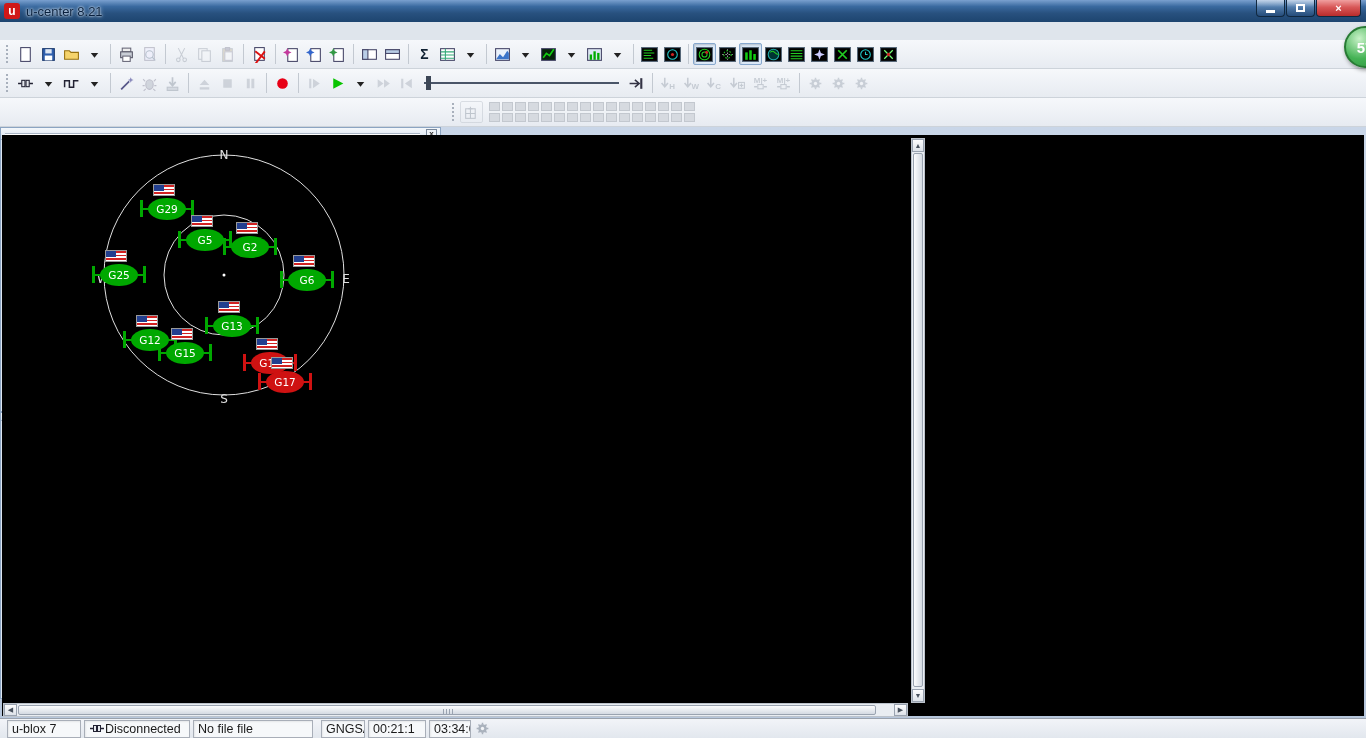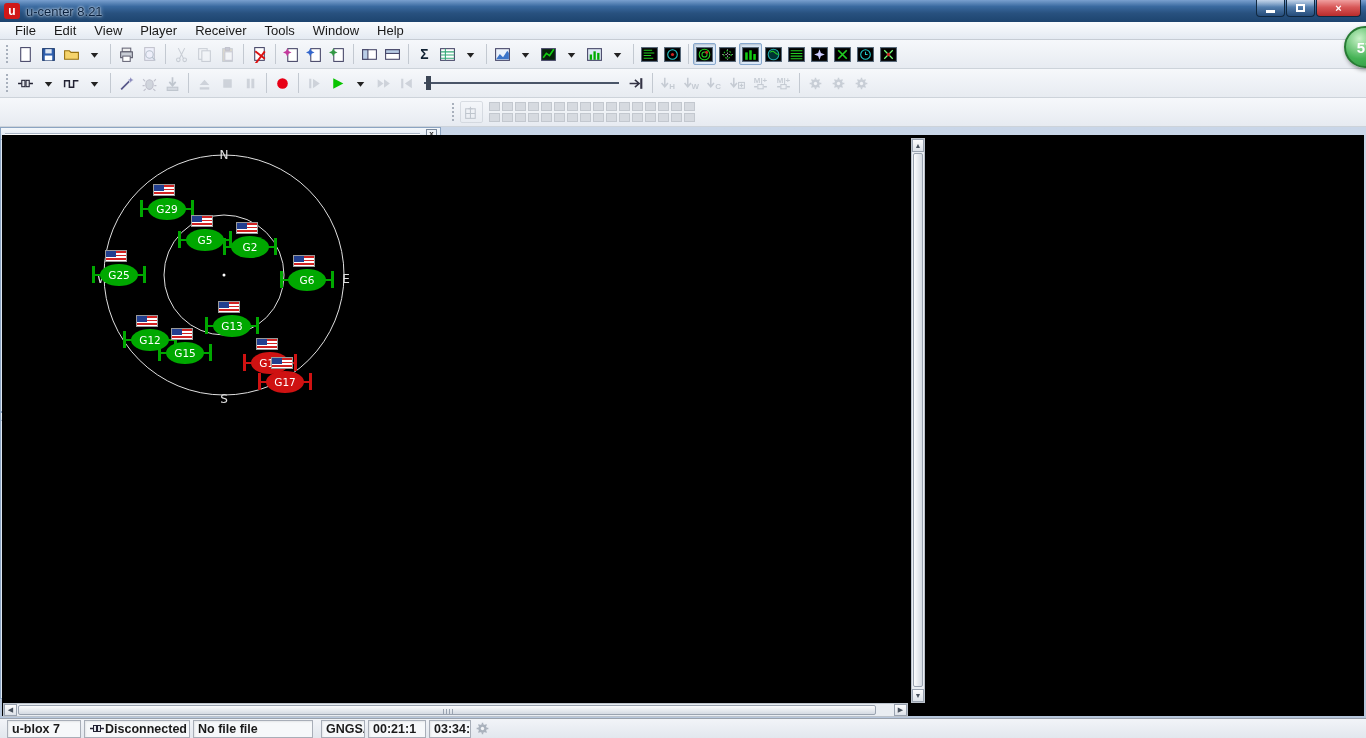--- a/index.html
+++ b/index.html
@@ -151,21 +151,21 @@
   .hgrip { position:absolute; top:3px; width:10px; height:6px;
     background:repeating-linear-gradient(90deg,#9aa3b0 0 1px,transparent 1px 3px); }
 
   
   .statusbar { position:absolute; left:0; top:718px; width:1366px; height:20px;
     background:linear-gradient(180deg,#f2f4f8,#e2e7ee); border-top:1px solid #9aa2ad;
     display:flex; align-items:center; font-size:12.5px; color:#1a1a1a; padding:0 4px; }
   .sready { flex:1 1 auto; padding-left:4px; }
   .spanel { height:16px; line-height:14px; border:1px solid #a8aeb8; background:#f6f8fa;
     box-shadow:inset 1px 1px 2px rgba(0,0,0,.07); margin-left:3px; padding:8px 4px;
-    white-space:nowrap; overflow:hidden; display:flex; align-items:center; flex:none;font-weight:bold; }
+    white-space:nowrap; overflow:hidden; display:flex; align-items:center; flex:none; }
   .sgear { width:17px; height:16px; margin-left:3px; display:flex; align-items:center; justify-content:center; }
 </style>
 </head>
 <body>
 
 <div id="desktop">
 
   <div class="titlebar">
     <span class="applogo">u</span>
     <span class="apptitle">u-center 8.21</span>
@@ -173,30 +173,20 @@
       <div class="wb min">
           <span class="wb-min-glyph"></span>
         </div>
       <div class="wb max">
           <span class="wb-max-glyph"></span>
         </div>
       <div class="wb close">×</div>
     </div>
   </div>
 
-  <div class="menubar" id="menubar">
-      <span class="mitem">File</span>
-      <span class="mitem">Edit</span>
-      <span class="mitem">View</span>
-      <span class="mitem">Player</span>
-      <span class="mitem">Receiver</span>
-      <span class="mitem">Tools</span>
-      <span class="mitem">Window</span>
-      <span class="mitem">Help</span>
-    </div>
 
   <div class="tbar" id="tb1" style="top:40px">
       <span class="tgrip"></span>
       <div class="tbtn">
         <svg viewBox="0 0 16 16" width="17" height="17">
           <rect x="3.5" y="1.5" width="9" height="13" fill="#fff" stroke="#446"></rect>
         </svg>
       </div>
       <div class="tbtn">
         <svg viewBox="0 0 16 16" width="17" height="17">

